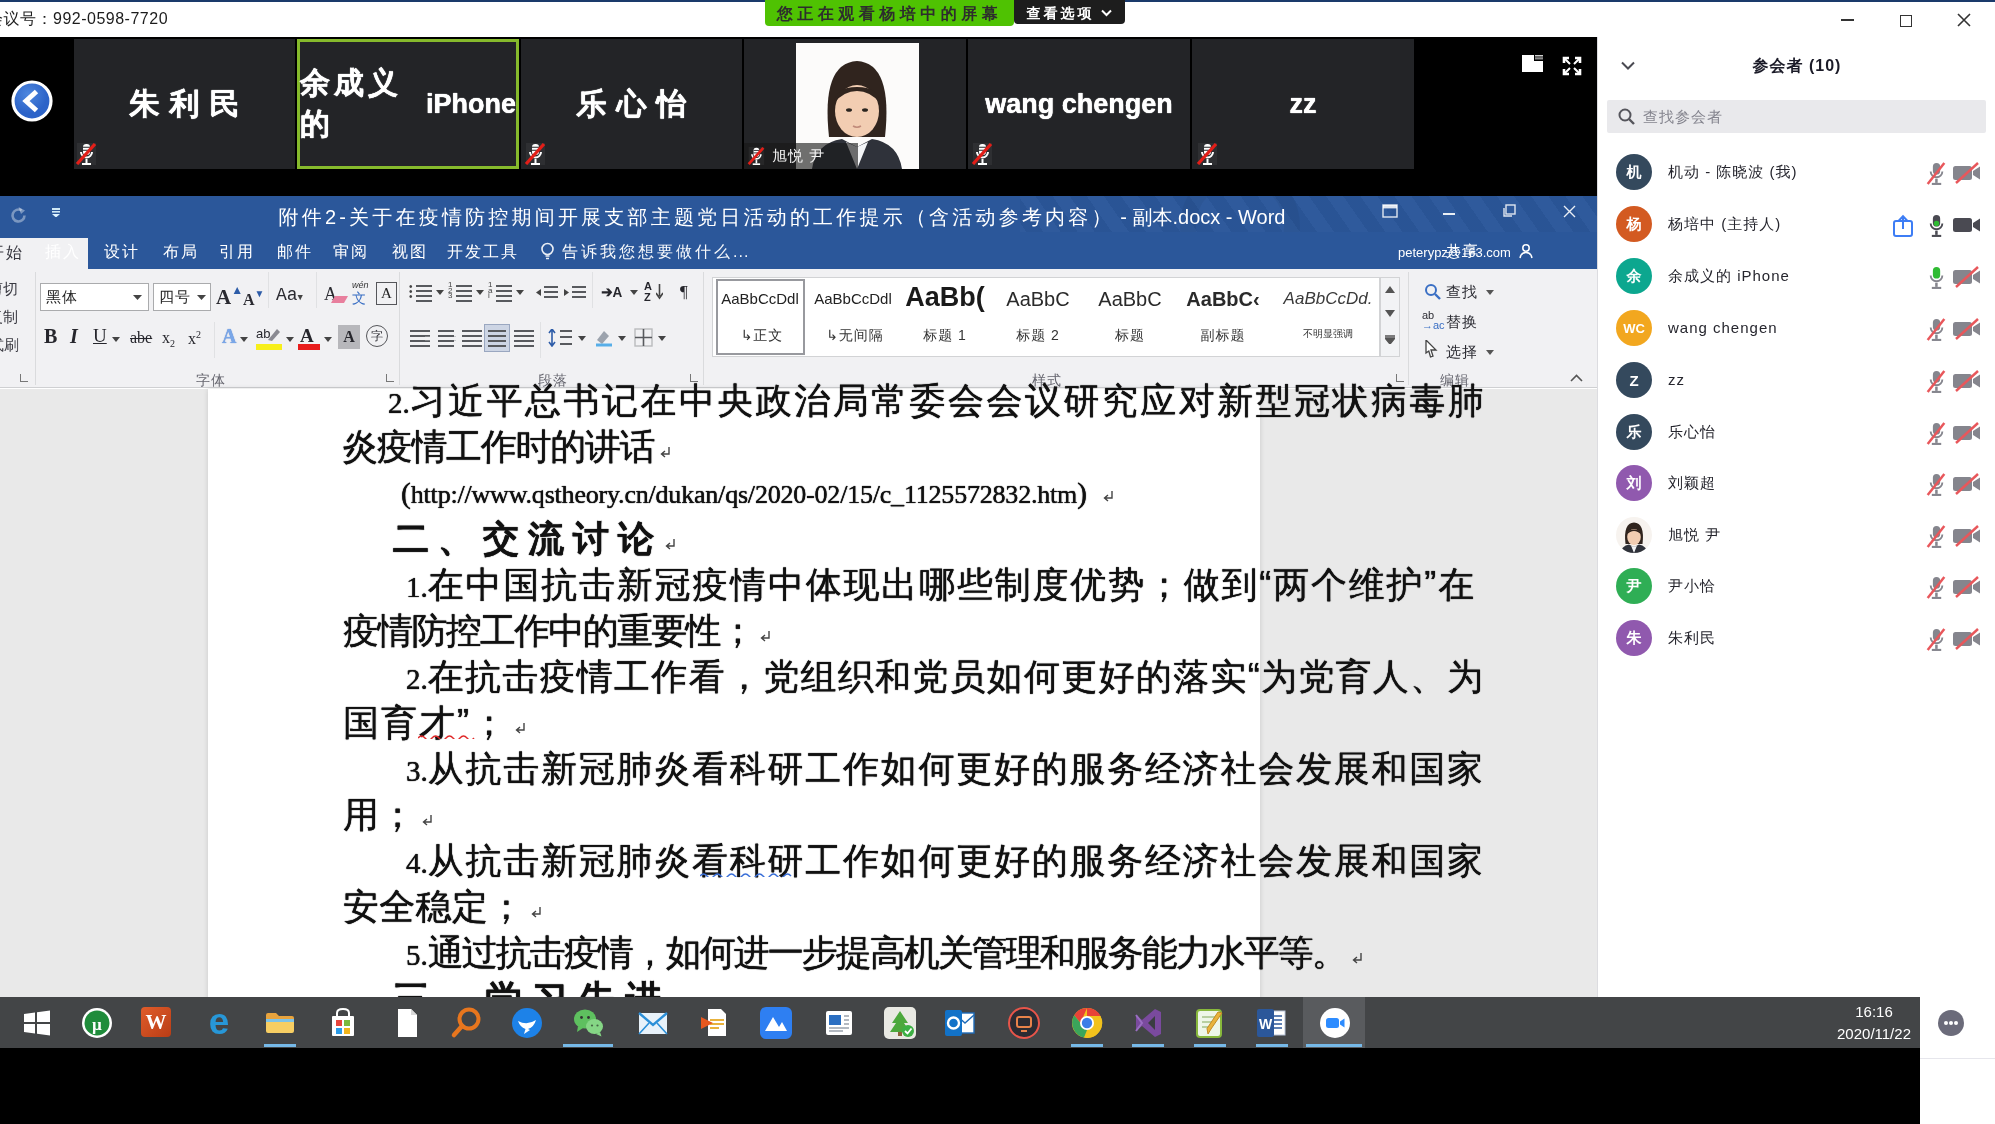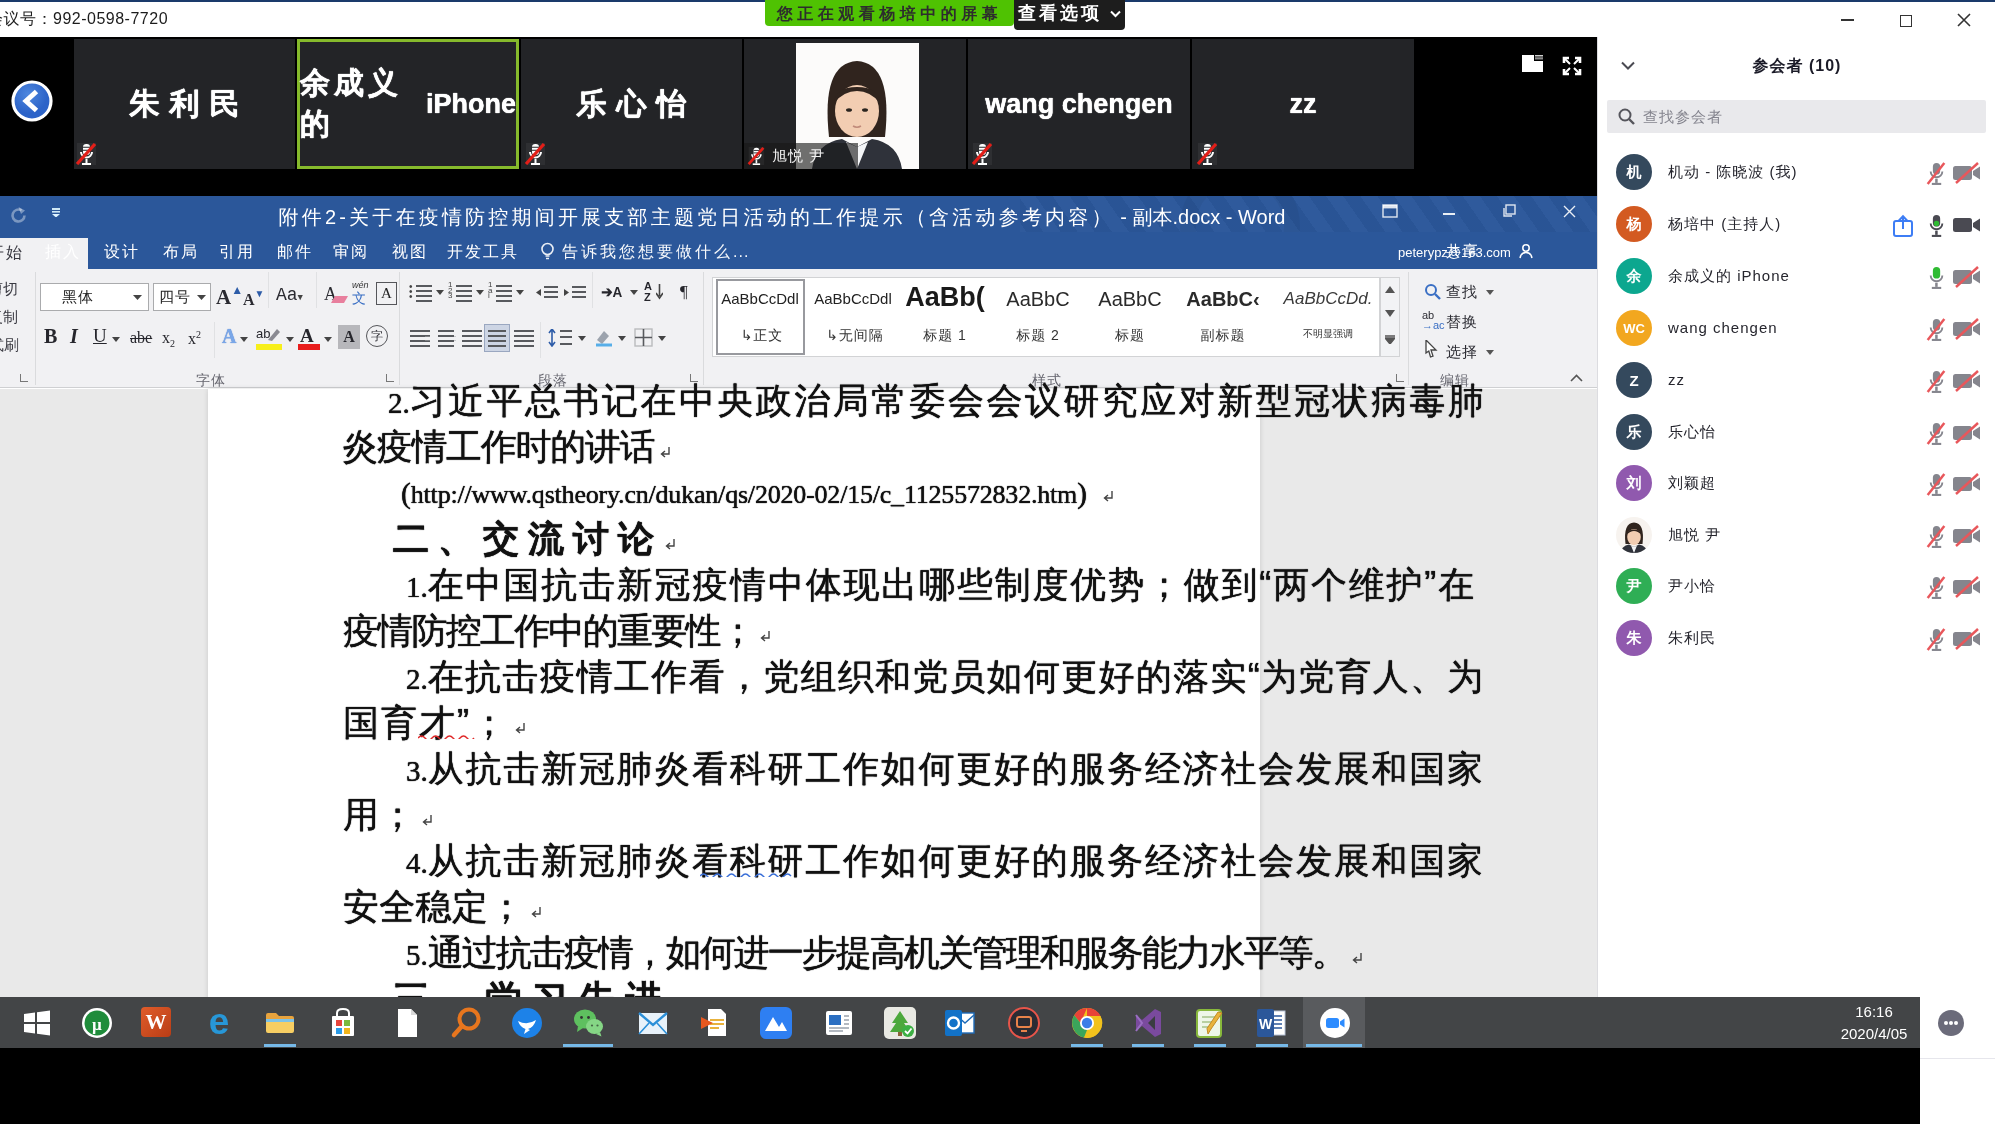--- a/index.html
+++ b/index.html
@@ -18,21 +18,21 @@
 .lines{position:absolute;background:repeating-linear-gradient(to bottom,#585a5e 0 2px,transparent 2px 5px)}
 .tb-ic{position:absolute;top:1007px;width:32px;height:32px}
 .tbu{position:absolute;top:1044px;height:3px;background:#76b9e8}
 </style></head>
 <body>
 
 <div class="a" style="left:0;top:0;width:1995px;height:37px;background:#fff"></div>
 <div class="a" style="left:0;top:0;width:1995px;height:2px;background:#1a3a6b"></div>
 <div class="a" style="left:-13px;top:9px;font-size:16px;color:#1c1c1c;letter-spacing:.5px">会议号：992-0598-7720</div>
 <div class="a" style="left:765px;top:0;width:249px;height:26px;background:#4fc202;border-radius:0 0 4px 4px;color:#2d2d2d;font-weight:bold;font-size:16px;letter-spacing:4.5px;text-align:center;line-height:27px">您正在观看杨培中的屏幕</div>
-<div class="a" style="left:1014px;top:0;width:111px;height:30px;background:#1d1d1d;border-radius:0 0 4px 4px;color:#fff;font-weight:bold;font-size:18px;letter-spacing:3px;text-align:center;line-height:26px">查看选项 <svg width="11" height="8" viewBox="0 0 11 8" style="vertical-align:1px">
+<div class="a" style="left:1014px;top:0;width:111px;height:24px;background:#1d1d1d;border-radius:0 0 4px 4px;color:#fff;font-weight:bold;font-size:14px;letter-spacing:3px;text-align:center;line-height:26px">查看选项 <svg width="11" height="8" viewBox="0 0 11 8" style="vertical-align:1px">
       <path d="M1 1.5 L5.5 6 L10 1.5" stroke="#fff" stroke-width="2" fill="none"></path>
     </svg></div>
 <div class="a" style="left:1841px;top:19px;width:13px;height:2px;background:#333"></div>
 <div class="a" style="left:1900px;top:15px;width:12px;height:12px;border:1.5px solid #333"></div>
 <svg class="a" style="left:1957px;top:13px" width="14" height="14">
     <path d="M1 1 L13 13 M13 1 L1 13" stroke="#333" stroke-width="1.6"></path>
   </svg>
 
 <div class="a" style="left:0;top:37px;width:1597px;height:159px;background:#000"></div>
 <div class="tile" style="left:74px;width:221px;font-size:30px;letter-spacing:10px;text-indent:10px">朱利民</div>
@@ -198,21 +198,21 @@
 <div class="a" style="left:399px;top:272px;width:1px;height:113px;background:#dadbdd"></div>
 <div class="a" style="left:703px;top:272px;width:1px;height:113px;background:#dadbdd"></div>
 <div class="a" style="left:1408px;top:272px;width:1px;height:113px;background:#dadbdd"></div>
 
 <div class="a" style="left:0;top:280px;width:34px;overflow:hidden;height:104px;font-size:15px;color:#3a3a42">
     <div style="position:absolute;left:-12px;top:0">剪切</div>
     <div style="position:absolute;left:-12px;top:28px">复制</div>
     <div style="position:absolute;left:-26px;top:56px">格式刷</div>
   </div>
 
-<div class="a" style="left:40px;top:283px;width:109px;height:28px;background:#fff;border:1px solid #aaabad;font-size:15px;color:#222;line-height:26px;padding-left:21px;letter-spacing:1px">黑体<svg width="9" height="6" style="position:absolute;right:6px;top:11px">
+<div class="a" style="left:40px;top:283px;width:109px;height:28px;background:#fff;border:1px solid #aaabad;font-size:15px;color:#222;line-height:26px;padding-left:5px;letter-spacing:1px">黑体<svg width="9" height="6" style="position:absolute;right:6px;top:11px">
       <path d="M0 0 L4.5 5 L9 0" fill="#444"></path>
     </svg></div>
 <div class="a" style="left:153px;top:283px;width:58px;height:28px;background:#fff;border:1px solid #aaabad;font-size:15px;color:#222;line-height:26px;padding-left:5px;letter-spacing:1px">四号<svg width="9" height="6" style="position:absolute;right:4px;top:11px">
       <path d="M0 0 L4.5 5 L9 0" fill="#444"></path>
     </svg></div>
 <div class="a" style="left:216px;top:283px;font-size:21px;color:#2a2a30;font-weight:bold;font-family:'Liberation Serif',serif">A<span style="font-size:12px;vertical-align:10px;color:#2d5ca8">▲</span></div>
 <div class="a" style="left:243px;top:288px;font-size:16px;color:#2a2a30;font-weight:bold;font-family:'Liberation Serif',serif">A<span style="font-size:10px;vertical-align:8px;color:#2d5ca8">▼</span></div>
 <div class="a" style="left:268px;top:272px;width:1px;height:36px;background:#e0e1e3"></div>
 <div class="a" style="left:276px;top:285px;font-size:18px;color:#2a2a30;font-family:Liberation Mono, monospace">Aa<span style="font-size:9px;color:#444">▼</span></div>
 <div class="a" style="left:316px;top:272px;width:1px;height:36px;background:#e0e1e3"></div>
@@ -756,19 +756,19 @@
 
 <div class="tbu" style="left:264px;width:32px"></div>
 <div class="tbu" style="left:563px;width:50px"></div>
 <div class="tbu" style="left:1071px;width:32px"></div>
 <div class="tbu" style="left:1132px;width:32px"></div>
 <div class="tbu" style="left:1194px;width:32px"></div>
 <div class="tbu" style="left:1256px;width:32px"></div>
 <div class="tbu" style="left:1306px;width:56px"></div>
 
 <div class="a" style="left:1874px;top:1003px;transform:translateX(-50%);font-size:15px;color:#fff">16:16</div>
-<div class="a" style="left:1874px;top:1025px;transform:translateX(-50%);font-size:15px;color:#fff">2020/4/05</div>
+<div class="a" style="left:1874px;top:1025px;transform:translateX(-50%);font-size:15px;color:#fff">2020/11/22</div>
 
 <div class="a" style="left:1920px;top:1058px;width:75px;height:1px;background:#e6e6ec"></div>
 <div class="a" style="left:1938px;top:1010px;width:26px;height:26px;border-radius:50%;background:#6b6b7a"></div>
 <div class="a" style="left:1944px;top:1021px;width:4px;height:4px;border-radius:50%;background:#fff"></div>
 <div class="a" style="left:1949px;top:1021px;width:4px;height:4px;border-radius:50%;background:#fff"></div>
 <div class="a" style="left:1954px;top:1021px;width:4px;height:4px;border-radius:50%;background:#fff"></div>
 
 </body></html>

